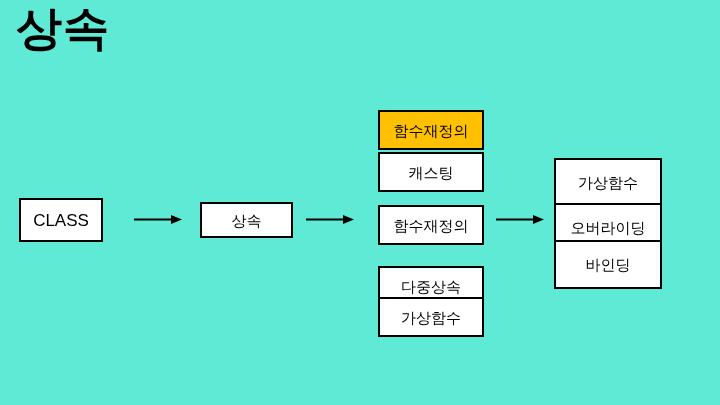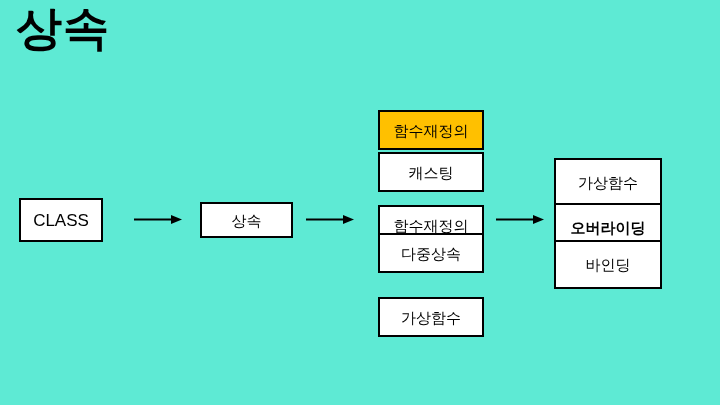--- a/index.html
+++ b/index.html
@@ -39,26 +39,26 @@
     text-align: center;
     white-space: nowrap;
   }
   .node-class    { left: 19px;  top: 198px; width: 84px; height: 44px; font-size: 17px; }
   .node-inherit  { left: 200px; top: 202px; width: 93px;  height: 36px; }
 
   .mid-col .node { left: 378px; width: 106px; height: 40px; }
   .mid-0 { top: 110px; }
   .mid-1 { top: 152px; }
   .mid-2 { top: 205px; }
-  .mid-3 { top: 233px; }
+  .mid-3 { top: 266px; }
   .mid-4 { top: 297px; }
 
   .right-col .node { left: 554px; width: 108px; height: 49px; }
   .right-0 { top: 158px; }
-  .right-1 { top: 203px; font-weight: bold; }
+  .right-1 { top: 203px; }
   .right-2 { top: 240px; }
 
   .arrow {
     position: absolute;
     top: 213px;
     width: 48px;
     height: 13px;
   }
   .arrow-1 { left: 134px; }
   .arrow-2 { left: 306px; }

